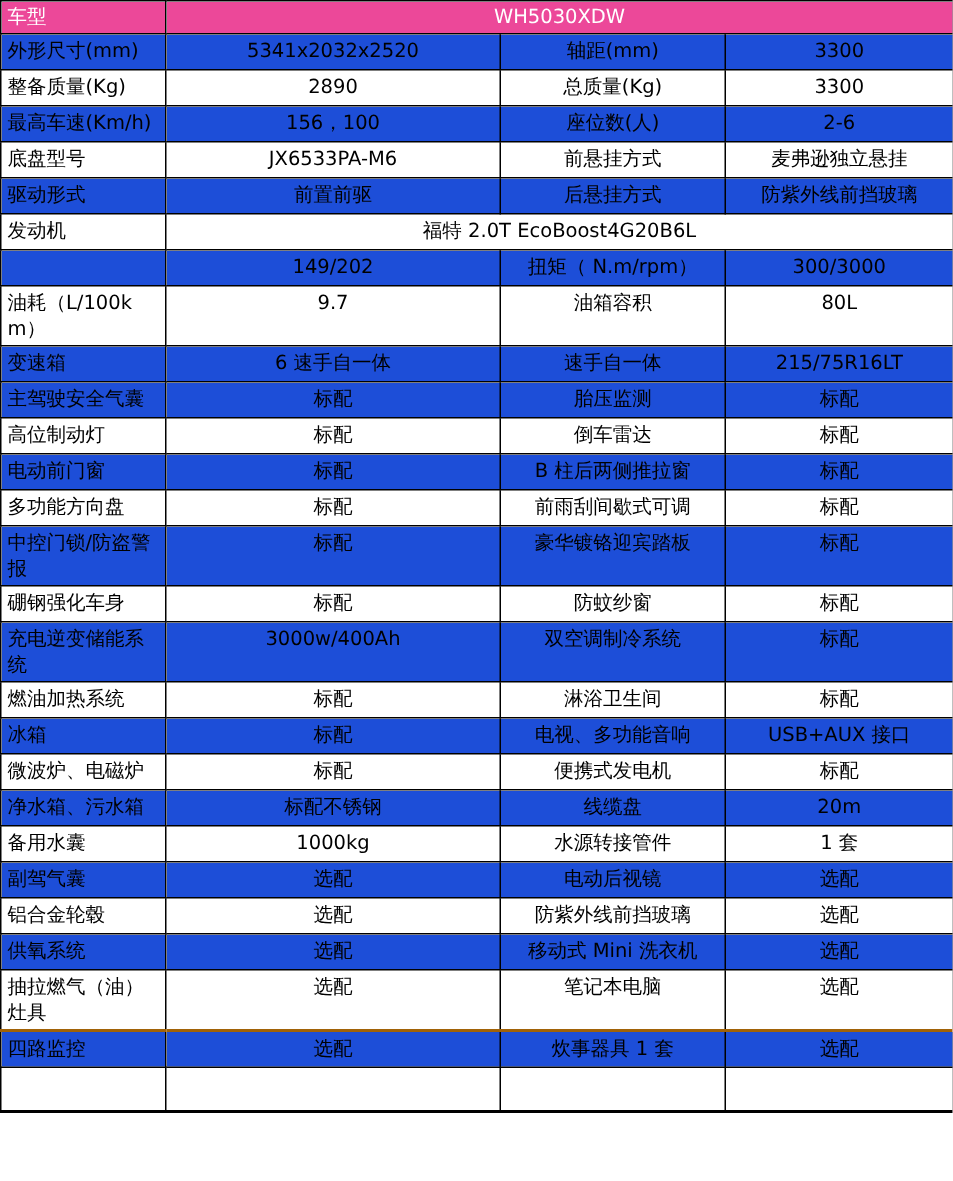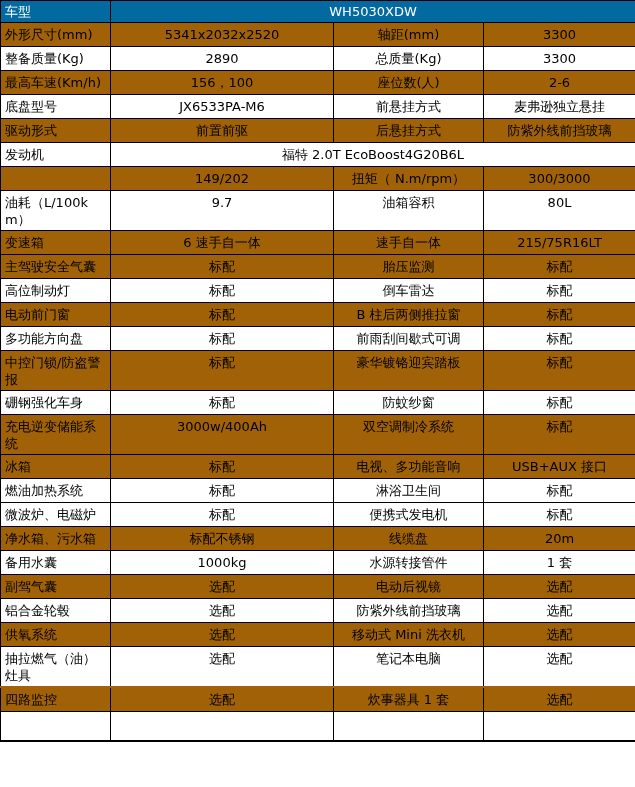--- a/index.html
+++ b/index.html
@@ -26,28 +26,28 @@
   col.c4 { width: 152px; }
   td {
     border: 1px solid #000000;
     padding: 3px 4px 2px 4px;
     vertical-align: top;
     line-height: 17px;
     overflow: hidden;
     word-break: break-all;
   }
   tr.header-row td {
-    background: #0369a1;
+    background: #ec4899;
     color: #ffffff;
     height: 16px;
     line-height: 16px;
   }
   tr.normal { height: 24px; }
   tr.empty-row { height: 30px; }
-  tr.shaded td { background: #a16207; margin-top: 33px; }
+  tr.shaded td { background: #1d4ed8; margin-top: 33px; }
   tr.thick-top td { border-top: 2px solid #a16207; }
   td.label { text-align: left; }
   td.center { text-align: center; }
 </style>
 </head>
 <body>
 
 <div class="page">
   <table class="spec-table">
     <colgroup>
@@ -148,31 +148,31 @@
           <td class="center">标配</td>
           <td class="center">防蚊纱窗</td>
           <td class="center">标配</td>
         </tr>
         <tr class="tall shaded">
           <td class="label">充电逆变储能系统</td>
           <td class="center">3000w/400Ah</td>
           <td class="center">双空调制冷系统</td>
           <td class="center">标配</td>
         </tr>
+        <tr class="normal">
+          <td class="label">燃油加热系统</td>
+          <td class="center">标配</td>
+          <td class="center">淋浴卫生间</td>
+          <td class="center">标配</td>
+        </tr>
         <tr class="normal shaded">
           <td class="label">冰箱</td>
           <td class="center">标配</td>
           <td class="center">电视、多功能音响</td>
           <td class="center">USB+AUX 接口</td>
-        </tr>
-        <tr class="normal">
-          <td class="label">燃油加热系统</td>
-          <td class="center">标配</td>
-          <td class="center">淋浴卫生间</td>
-          <td class="center">标配</td>
         </tr>
         <tr class="normal">
           <td class="label">微波炉、电磁炉</td>
           <td class="center">标配</td>
           <td class="center">便携式发电机</td>
           <td class="center">标配</td>
         </tr>
         <tr class="normal shaded">
           <td class="label">净水箱、污水箱</td>
           <td class="center">标配不锈钢</td>

